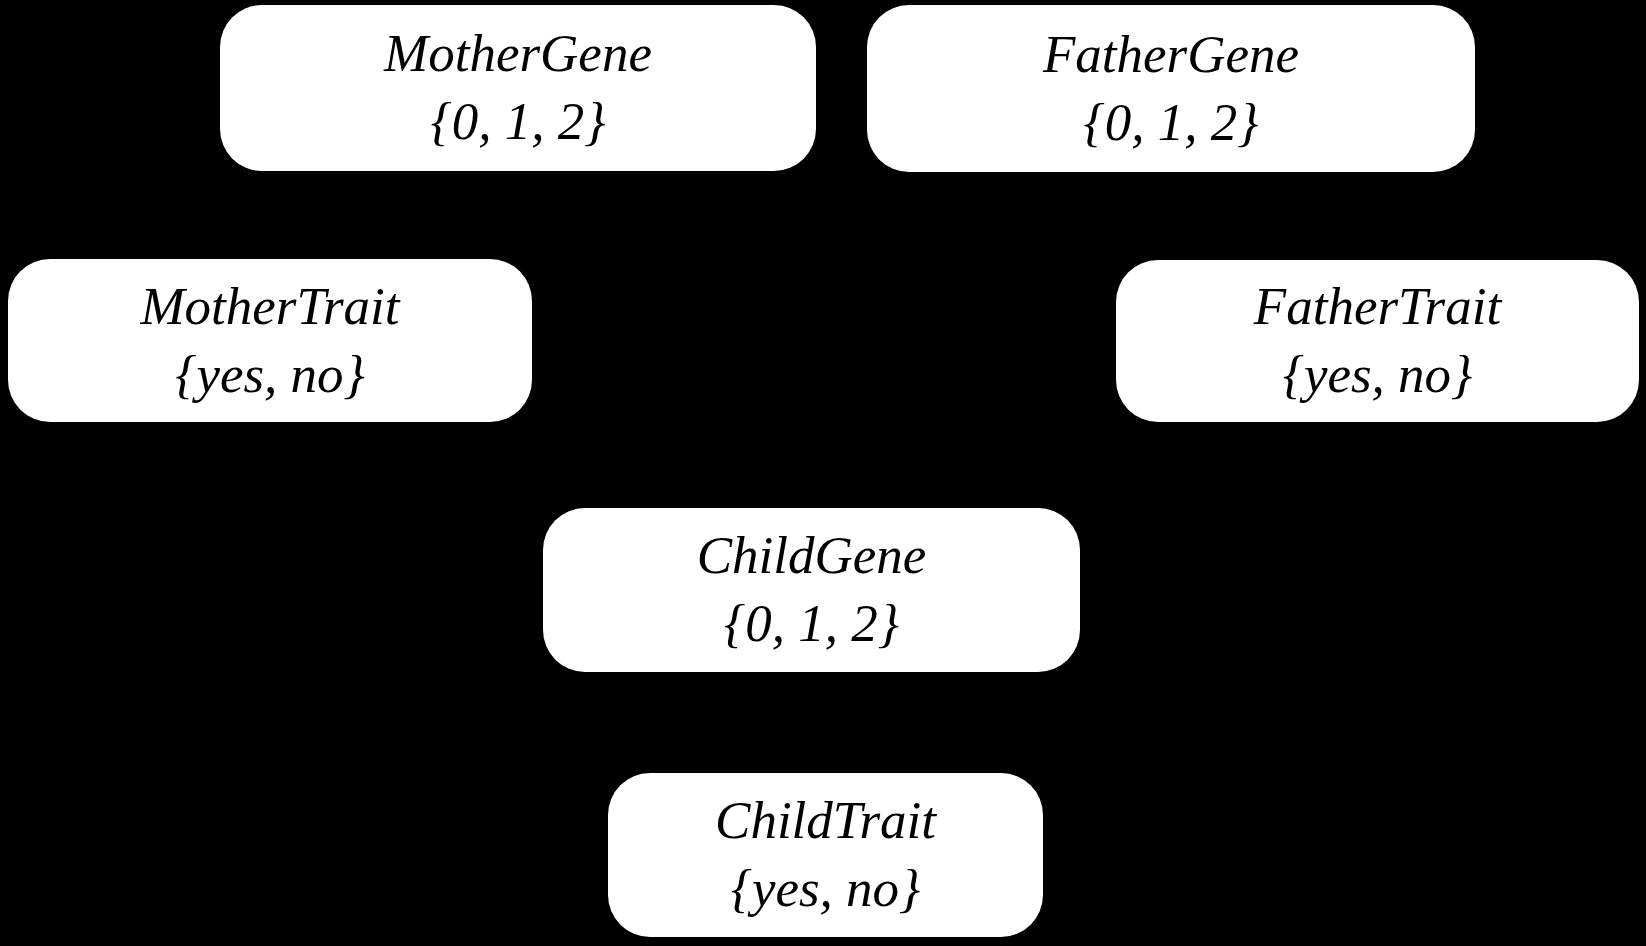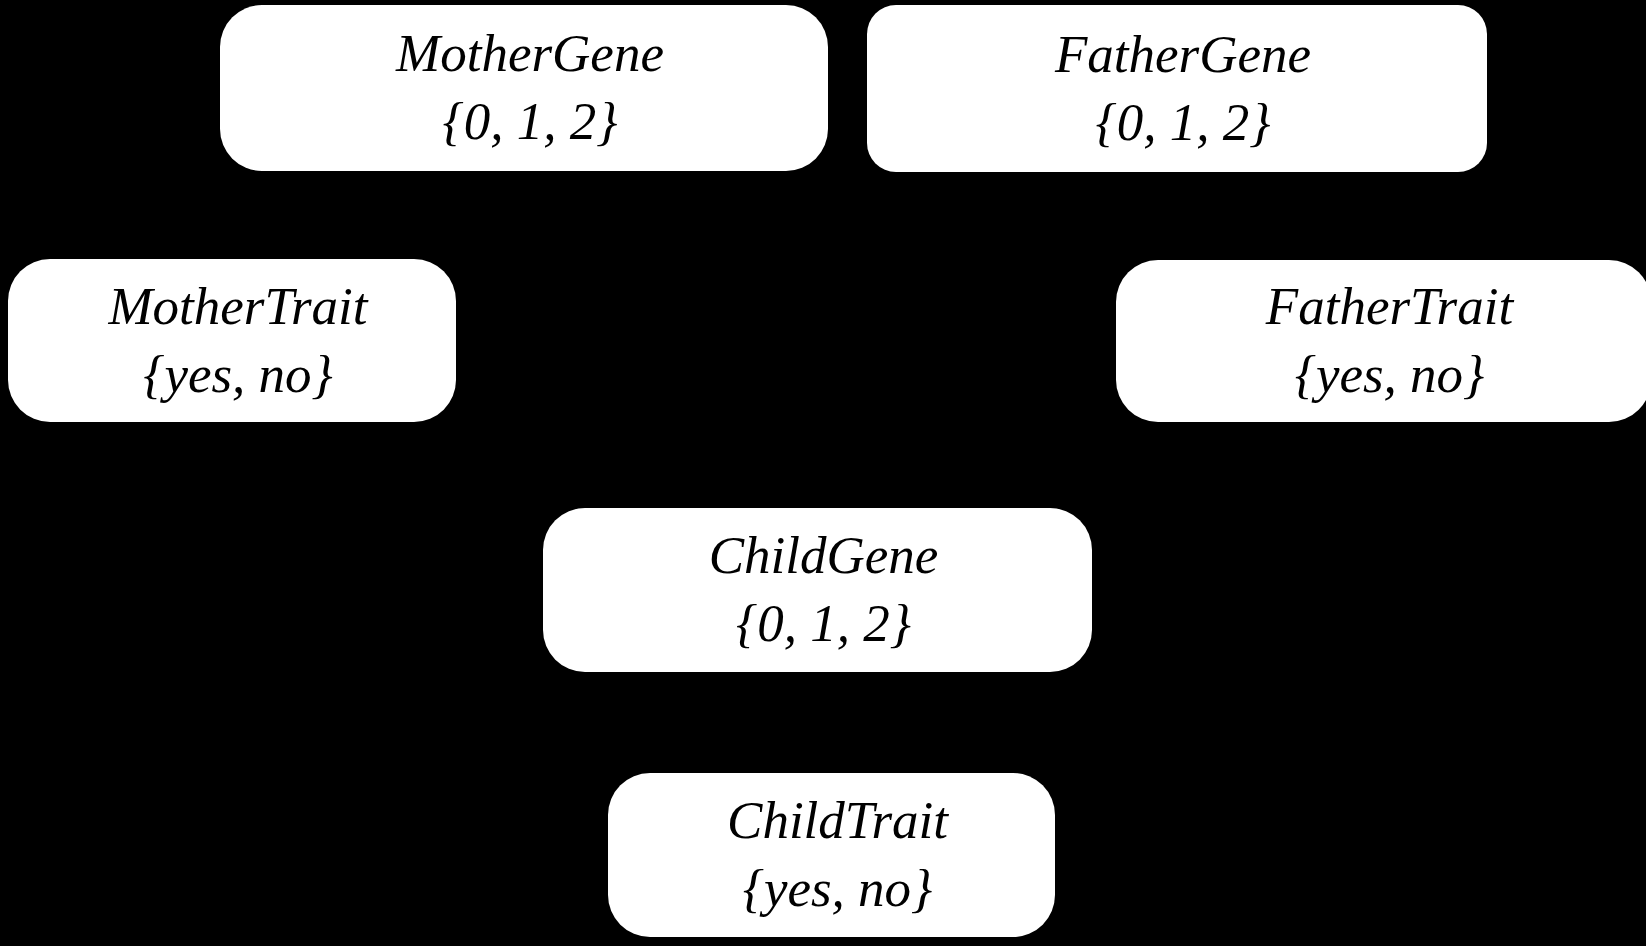--- a/index.html
+++ b/index.html
@@ -28,29 +28,28 @@
     display: flex;
     flex-direction: column;
     align-items: center;
     justify-content: center;
     text-align: center;
     font-family: "Liberation Serif", "DejaVu Serif", serif;
     font-style: italic;
     font-size: 53px;
     line-height: 1.28;
     white-space: nowrap;
-    padding-left: 12px;
   }
   .node-label, .node-domain {
     display: block;
   }
   
   .node-mother-gene  { left: 220px;  top: 5px;   width: 596px; height: 166px; }
-  .node-father-gene  { left: 867px;  top: 5px;   width: 608px; height: 167px; border-radius: 29px; }
-  .node-mother-trait { left: 8px;    top: 259px; width: 436px; height: 163px; }
+  .node-father-gene  { left: 867px;  top: 5px;   width: 608px; height: 167px; }
+  .node-mother-trait { left: 8px;    top: 259px; width: 524px; height: 163px; }
   .node-father-trait { left: 1116px; top: 260px; width: 523px; height: 162px; font-family: Liberation Serif, serif; }
   .node-child-gene   { left: 543px;  top: 508px; width: 537px; height: 164px; }
   .node-child-trait  { left: 608px;  top: 773px; width: 435px; height: 164px; }
 </style>
 </head>
 <body style="background: rgb(0, 0, 0);">
 
 <div class="diagram-canvas">
 
   <div class="node node-mother-gene" style="background: rgb(255, 255, 255); color: rgb(0, 0, 0);">

